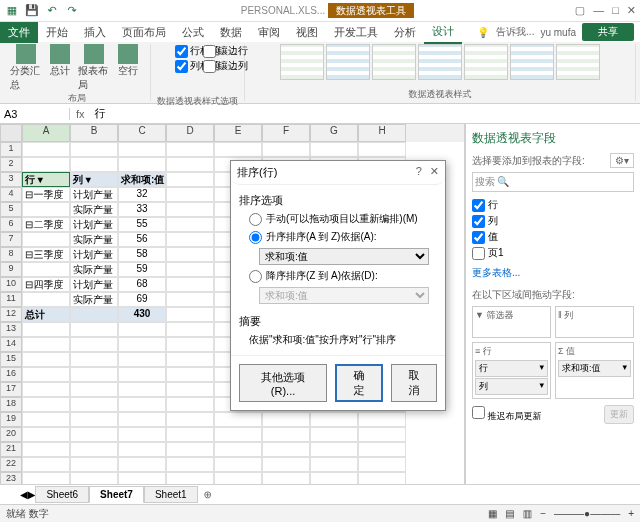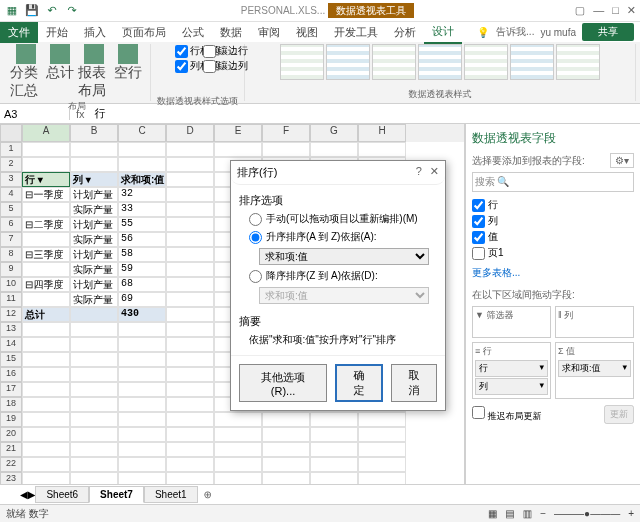--- a/index.html
+++ b/index.html
@@ -16,21 +16,21 @@
 .ribbon-tabs .tab { padding: 3px 8px; font-size: 11px; color: #444; cursor: pointer; }
 .ribbon-tabs .tab.file { background: #217346; color: #fff; }
 .ribbon-tabs .tab.active { border-bottom: 2px solid #217346; color: #217346; }
 .ribbon-tabs .help { margin-left: auto; display: flex; gap: 6px; align-items: center; padding-right: 6px; color: #666; font-size: 10px; }
 .ribbon-tabs .share { background: #217346; color: #fff; padding: 2px 16px; border-radius: 2px; }
 
 .ribbon { height: 62px; background: #f3f3f3; border-bottom: 1px solid #d0d0d0; display: flex; padding: 2px 4px; }
 .ribbon-group { border-right: 1px solid #e0e0e0; padding: 0 6px; display: flex; flex-direction: column; justify-content: space-between; align-items: center; }
 .ribbon-group .label { font-size: 9px; color: #666; text-align: center; }
 .ribbon-group .btns { display: flex; gap: 2px; }
-.big-btn { width: 32px; display: flex; flex-direction: column; align-items: center; font-size: 14px; color: #444; }
+.big-btn { width: 32px; display: flex; flex-direction: column; align-items: center; font-size: 10px; color: #444; }
 .big-btn .ic { width: 20px; height: 20px; background: #217346; opacity: 0.7; }
 .checkboxes { display: flex; flex-direction: column; gap: 1px; font-size: 10px; }
 .checkboxes label { display: flex; gap: 2px; align-items: center; }
 .style-gallery { display: flex; gap: 2px; }
 .style-swatch { width: 44px; height: 36px; border: 1px solid #ccc; background: repeating-linear-gradient(0deg,#e8f0e8,#e8f0e8 4px,#fff 4px,#fff 8px); }
 .style-swatch.alt { background: repeating-linear-gradient(0deg,#d8e8f0,#d8e8f0 4px,#fff 4px,#fff 8px); }
 
 .namebox-row { height: 20px; display: flex; border-bottom: 1px solid #d0d0d0; align-items: center; }
 .namebox { width: 70px; border-right: 1px solid #d0d0d0; padding: 0 4px; font-size: 11px; }
 .fx { padding: 0 6px; color: #666; }
@@ -41,21 +41,21 @@
 .col-headers { display: flex; height: 18px; background: #f0f0f0; }
 .rowhead-corner { width: 22px; border: 1px solid #ccc; background: #e8e8e8; }
 .col-h { width: 48px; border: 1px solid #ccc; text-align: center; font-size: 10px; color: #444; background: #f0f0f0; }
 .col-h.sel { background: #d4e8d4; }
 .rows { flex: 1; overflow: hidden; }
 .row { display: flex; height: 15px; }
 .row-h { width: 22px; border: 1px solid #ccc; background: #f0f0f0; text-align: center; font-size: 9px; color: #444; }
 .cell { width: 48px; border: 1px solid #e0e0e0; font-size: 10px; padding: 0 2px; overflow: hidden; white-space: nowrap; }
 .cell.hdr { background: #dce6f1; font-weight: bold; }
 .cell.sel { background: #d4e8d4; border: 1px solid #217346; }
-.cell.num { text-align: left; font-family: Liberation Mono, monospace; }
+.cell.num { text-align: center; }
 .cell.total { background: #dce6f1; font-weight: bold; }
 
 .field-pane { width: 175px; background: #fff; padding: 6px; font-size: 10px; border-left: 1px solid #d0d0d0; }
 .field-pane h3 { font-size: 12px; color: #217346; margin-bottom: 6px; font-weight: normal; }
 .field-pane .sub { color: #666; margin-bottom: 4px; display:flex; justify-content:space-between; align-items:center; }
 .field-pane .gear { border:1px solid #ccc; padding:1px 4px; }
 .search-box { width: 100%; border: 1px solid #ccc; padding: 2px; margin-bottom: 6px; font-size: 10px; color:#888; }
 .field-list label { display: flex; gap: 3px; align-items: center; margin-bottom: 2px; }
 .more { color: #0066cc; margin: 6px 0; }
 .drop-areas { margin-top: 8px; }

